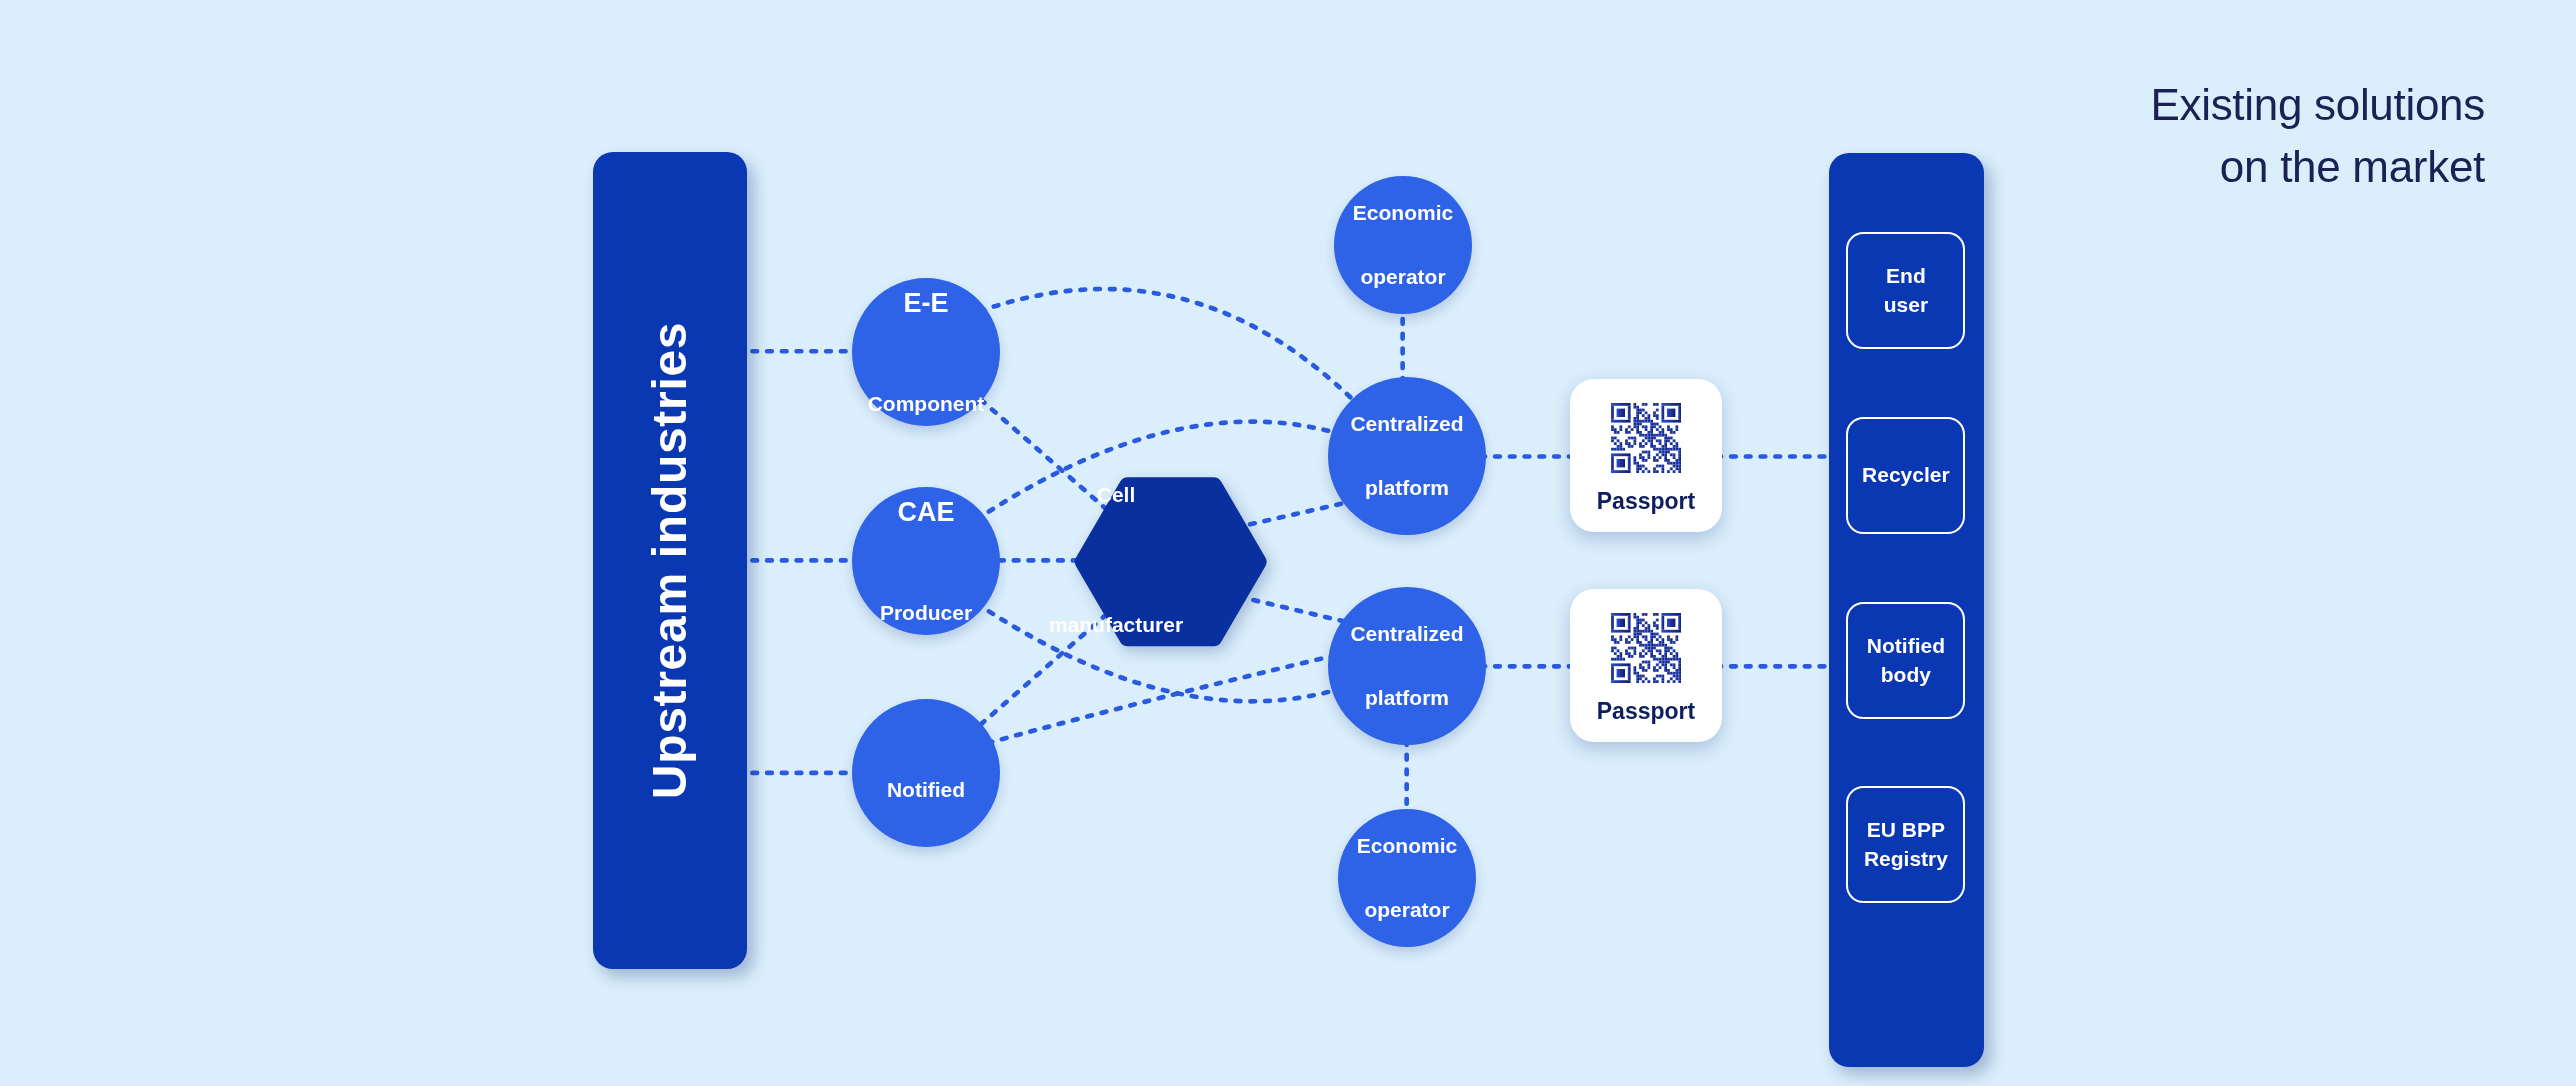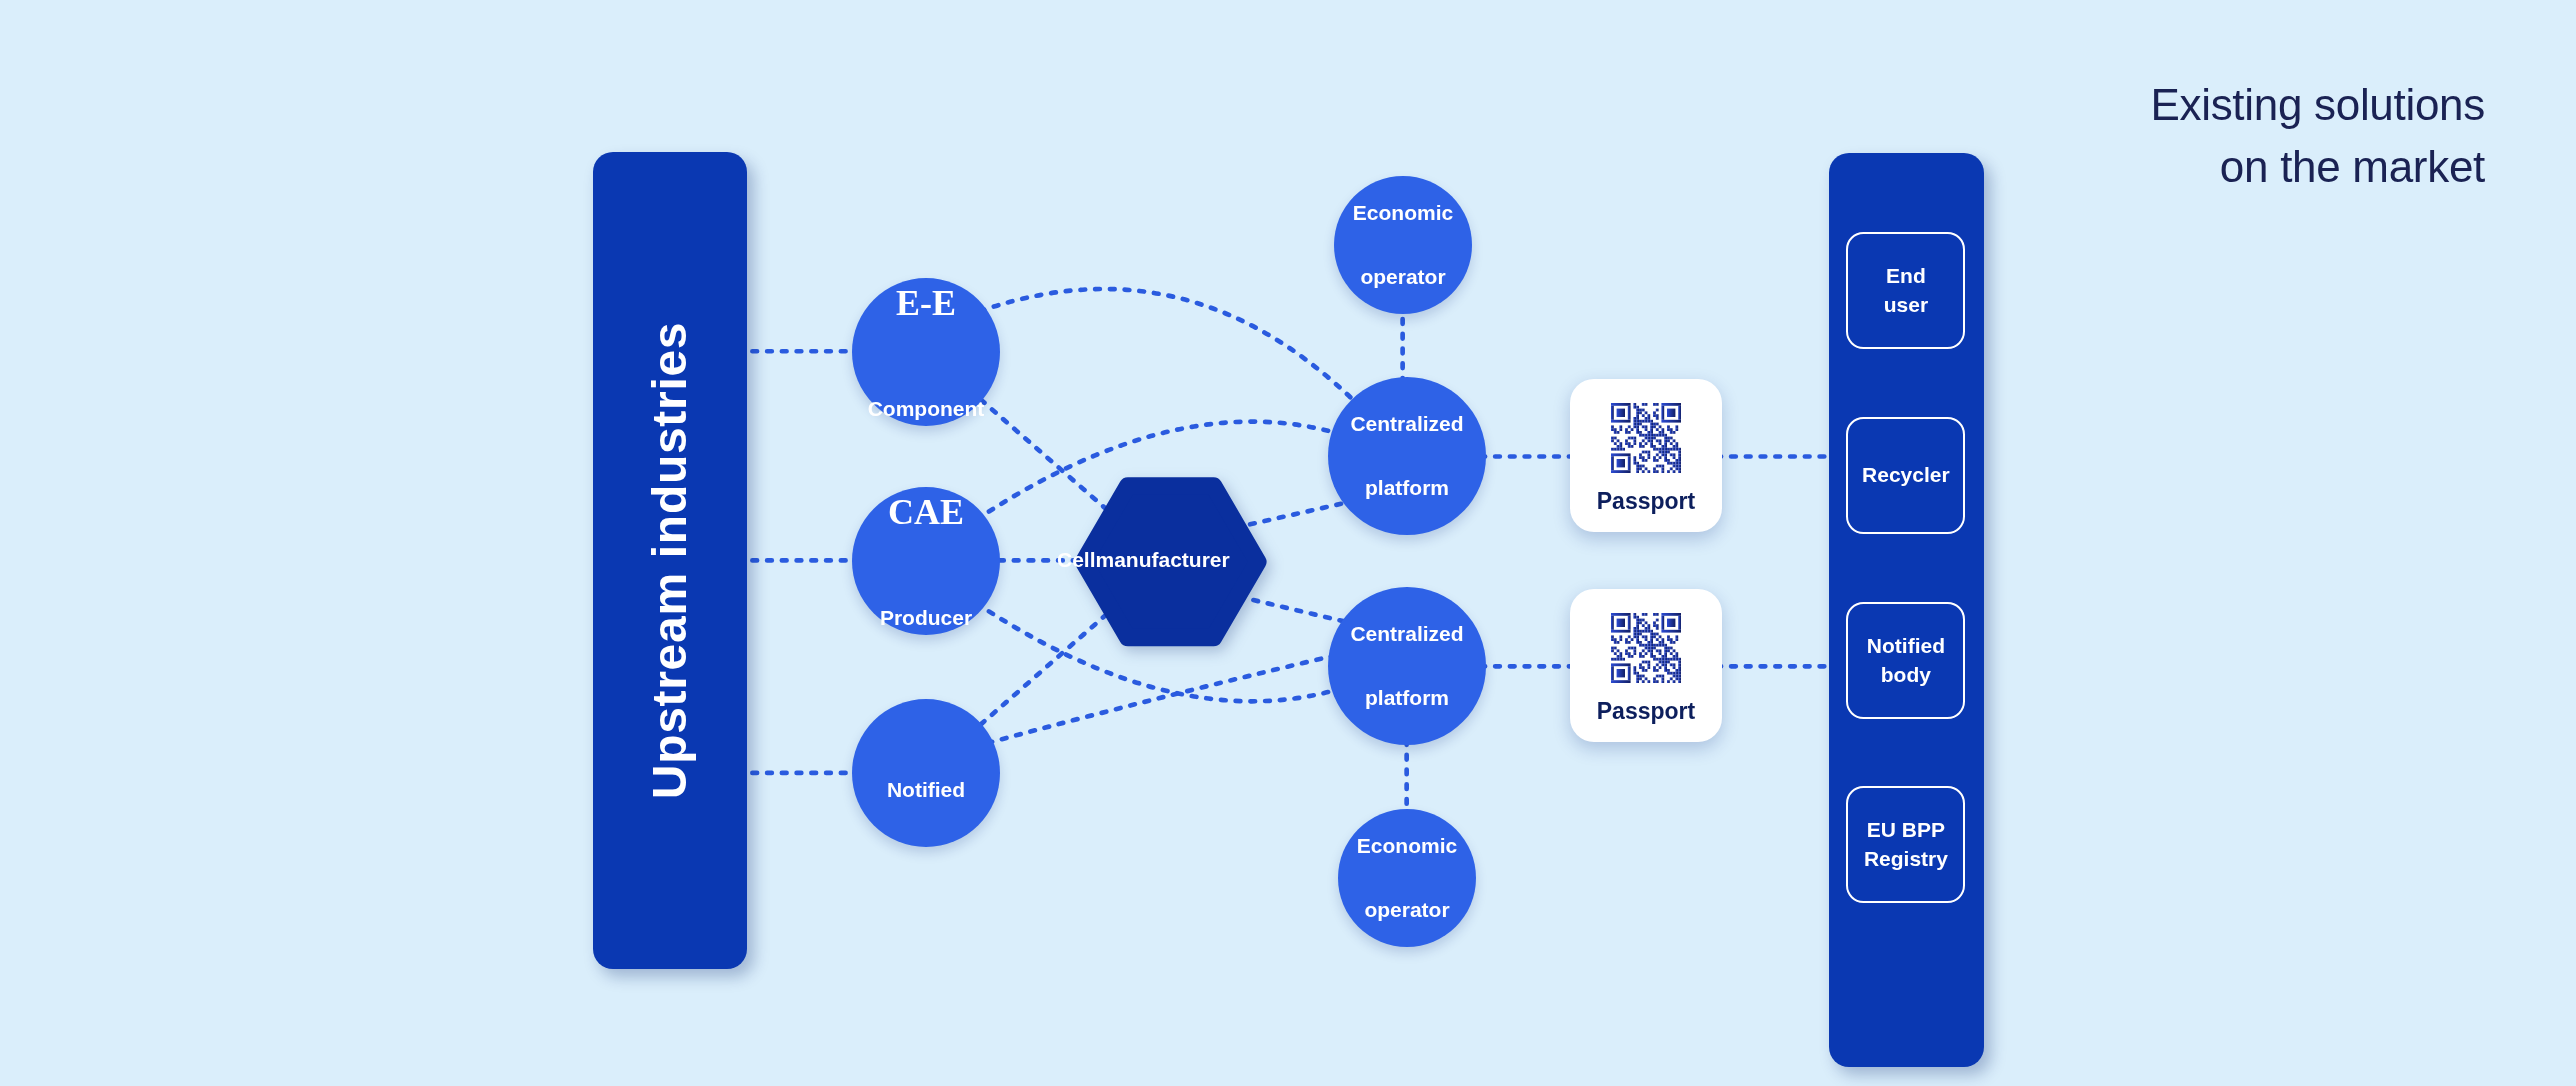--- a/index.html
+++ b/index.html
@@ -20,32 +20,32 @@
   svg.edges{position:absolute;left:0;top:0;width:2576px;height:1086px;}
   .dash path{fill:none;stroke:var(--dash);stroke-width:7;stroke-dasharray:7 15;stroke-linecap:round;}
   .hex-shape{fill:var(--hex);stroke:var(--hex);stroke-width:26;stroke-linejoin:round;filter:drop-shadow(6px 8px 10px rgba(12,40,110,0.25));}
 
   .bar{position:absolute;background:var(--bar);border-radius:20px;box-shadow:6.7px 8px 14.8px rgba(12,40,110,0.28);}
   .left-bar{left:593px;top:152px;width:154px;height:817px;display:flex;align-items:center;justify-content:center;}
   .right-bar{left:1829px;top:153px;width:155px;height:914px;}
   .rot-label{transform:rotate(-90deg);white-space:nowrap;color:var(--white);font-size:48px;font-weight:700;letter-spacing:0.7px;}
 
   .circle{position:absolute;background:var(--node);border-radius:50%;display:flex;flex-direction:column;align-items:center;justify-content:center;color:var(--white);text-align:center;box-shadow:0 6px 12px rgba(15,45,130,0.18);gap:36px;}
-  .circle .big{font-size:36px;font-weight:700;line-height:1.25;font-family:Liberation Serif, serif;}
+  .circle .big{font-size:27px;font-weight:700;line-height:1.25;}
   .circle .sub{font-size:21px;font-weight:700;line-height:1.3;margin-top:33px;}
   .circle .l1{font-size:21px;font-weight:700;line-height:1.32;}
   .c-ee{left:852px;top:278px;width:148px;height:148px;}
   .c-cae{left:852px;top:487px;width:148px;height:148px;}
   .c-housing{left:852px;top:699px;width:148px;height:148px;}
   .c-eo-top{left:1334px;top:176px;width:138px;height:138px;}
   .c-cp1{left:1328px;top:377px;width:158px;height:158px;}
   .c-cp2{left:1328px;top:587px;width:158px;height:158px;}
   .c-eo-bot{left:1338px;top:809px;width:138px;height:138px;}
 
-  .hex-label{position:absolute;left:1057px;top:481px;width:194px;height:158px;display:flex;flex-direction:row;align-items:center;justify-content:flex-start;color:var(--white);text-align:center;}
+  .hex-label{position:absolute;left:1019px;top:481px;width:194px;height:158px;display:flex;flex-direction:column;align-items:center;justify-content:space-between;color:var(--white);text-align:center;}
   .hex-label .l1{font-size:21px;font-weight:700;line-height:1.32;}
 
   .passport{position:absolute;width:152px;height:153px;background:var(--white);border-radius:24px;box-shadow:0 6.7px 17.4px rgba(15,45,130,0.22);}
   .p1{left:1570px;top:379px;}
   .p2{left:1570px;top:589px;}
   .passport svg.qr{position:absolute;left:41px;top:24px;width:70px;height:70px;}
   .passport .p-label{position:absolute;left:0;bottom:17.4px;width:100%;text-align:center;color:var(--ptext);font-size:23px;font-weight:700;}
 
   .market-box{position:absolute;left:17.4px;width:119px;height:117px;border:2px solid var(--white);border-radius:17.4px;display:flex;align-items:center;justify-content:center;text-align:center;color:var(--white);font-size:21px;font-weight:700;line-height:1.35;white-space:pre-line;}
   .mb-0{top:79px;}

